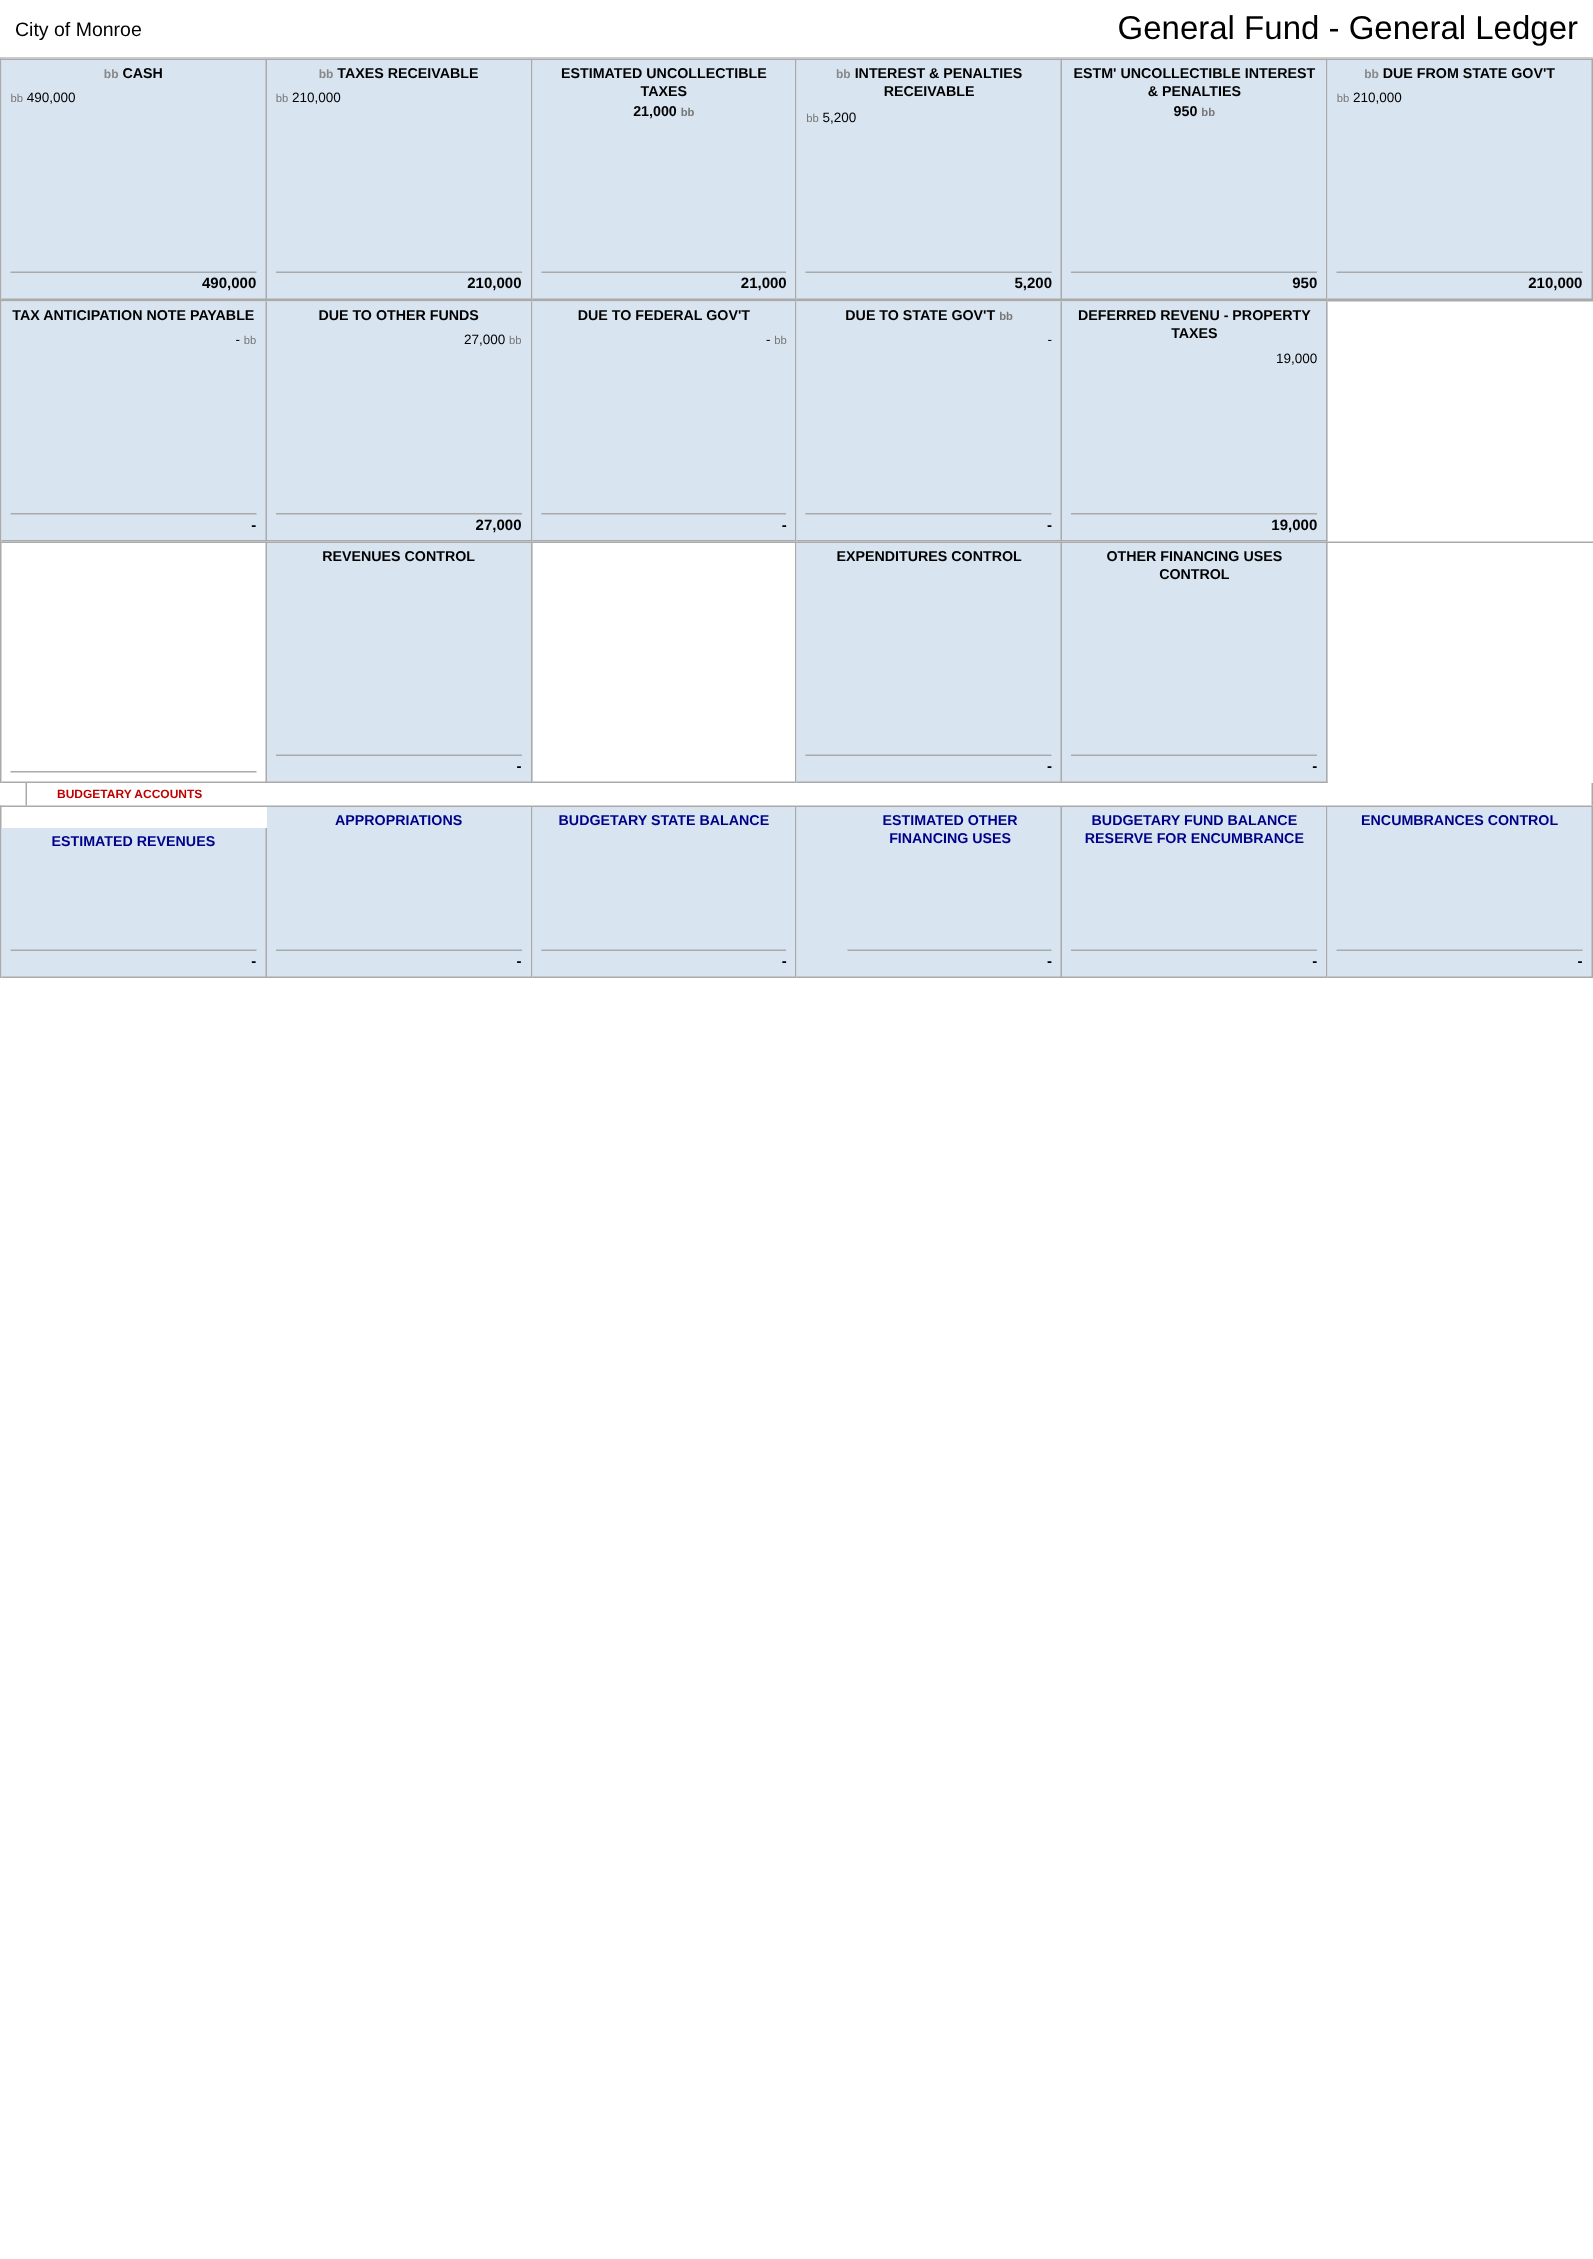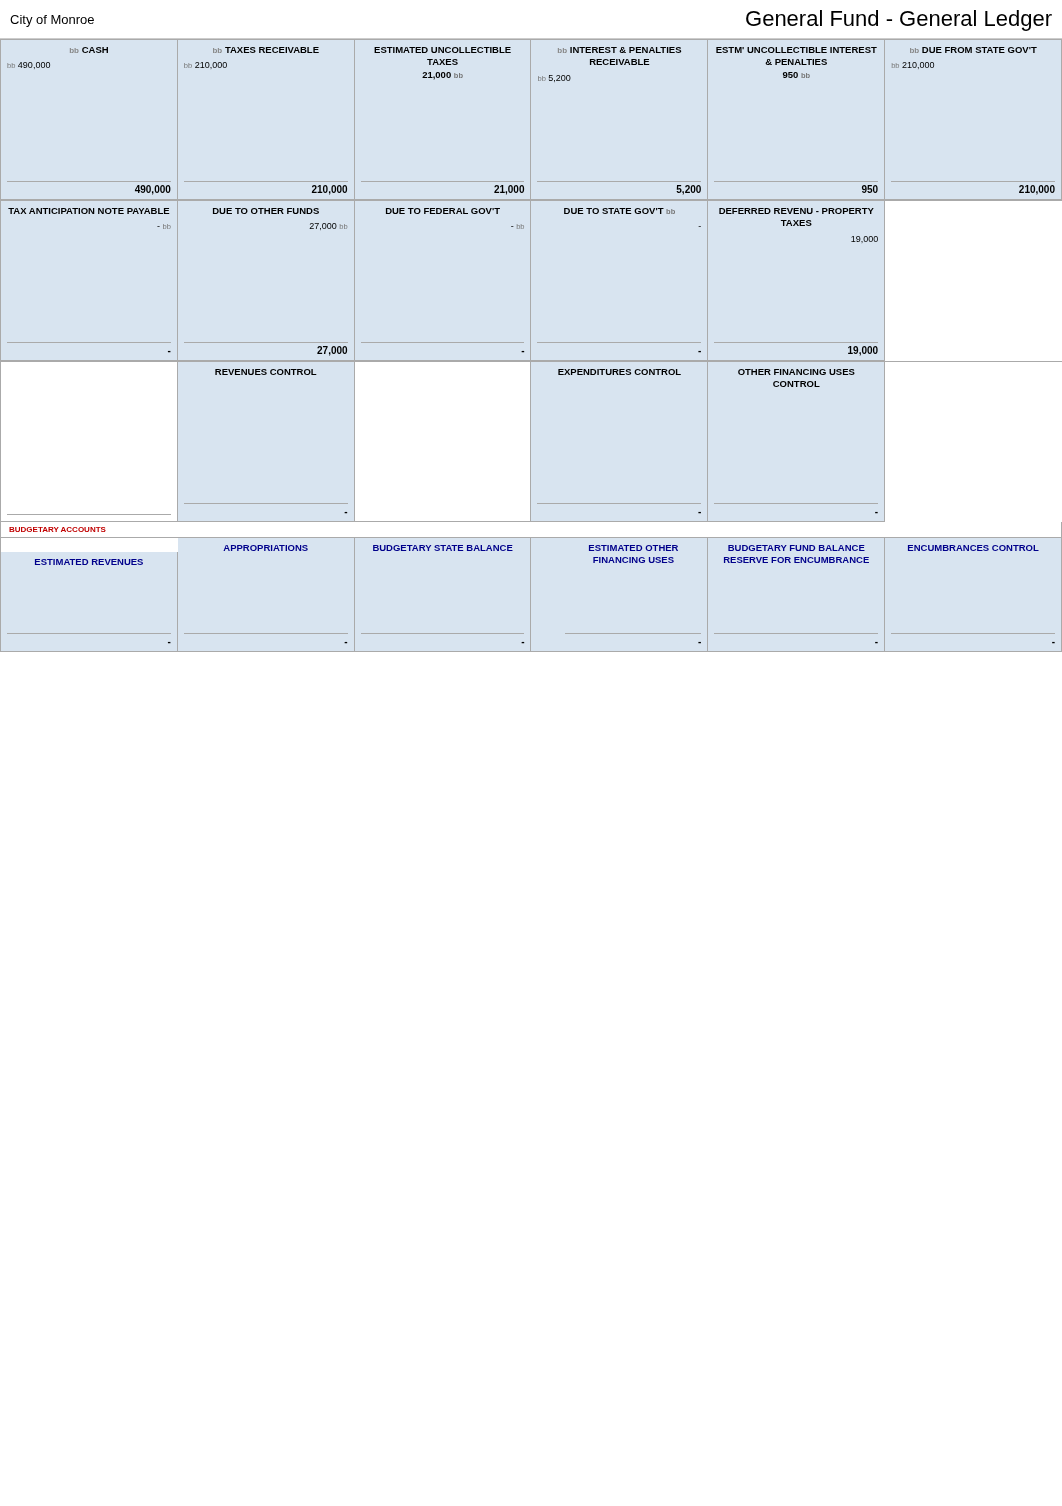--- a/index.html
+++ b/index.html
@@ -262,21 +262,21 @@
     <div class="cell cell-shade">
       <div class="cell-header">
         <span>OTHER FINANCING USES CONTROL</span>
       </div>
       <div style="flex:1; background:#d8e4f0; min-height:60px;"></div>
       <div class="cell-bottom-value">-</div>
     </div>
 
   </div>
 
-  <div style="padding: 3px 8px; font-size:8px; font-weight:bold; color:#c00000; border-left:1px solid #aaa; border-right:1px solid #aaa; border-bottom: none;">
+  <div style="padding: 3px 20px; font-size:8px; font-weight:bold; color:#c00000; border-left:1px solid #aaa; border-right:1px solid #aaa; border-bottom: none; margin-left: 17px;">
     <span>BUDGETARY ACCOUNTS</span>
   </div>
 
   <div class="ledger-grid">
 
     <div class="cell cell-shade" style="min-height:100px;margin-top:14px;">
       <div class="cell-header blue-header">
         <span>ESTIMATED REVENUES</span>
       </div>
       <div style="flex:1; background:#d8e4f0; min-height:40px;"></div>

